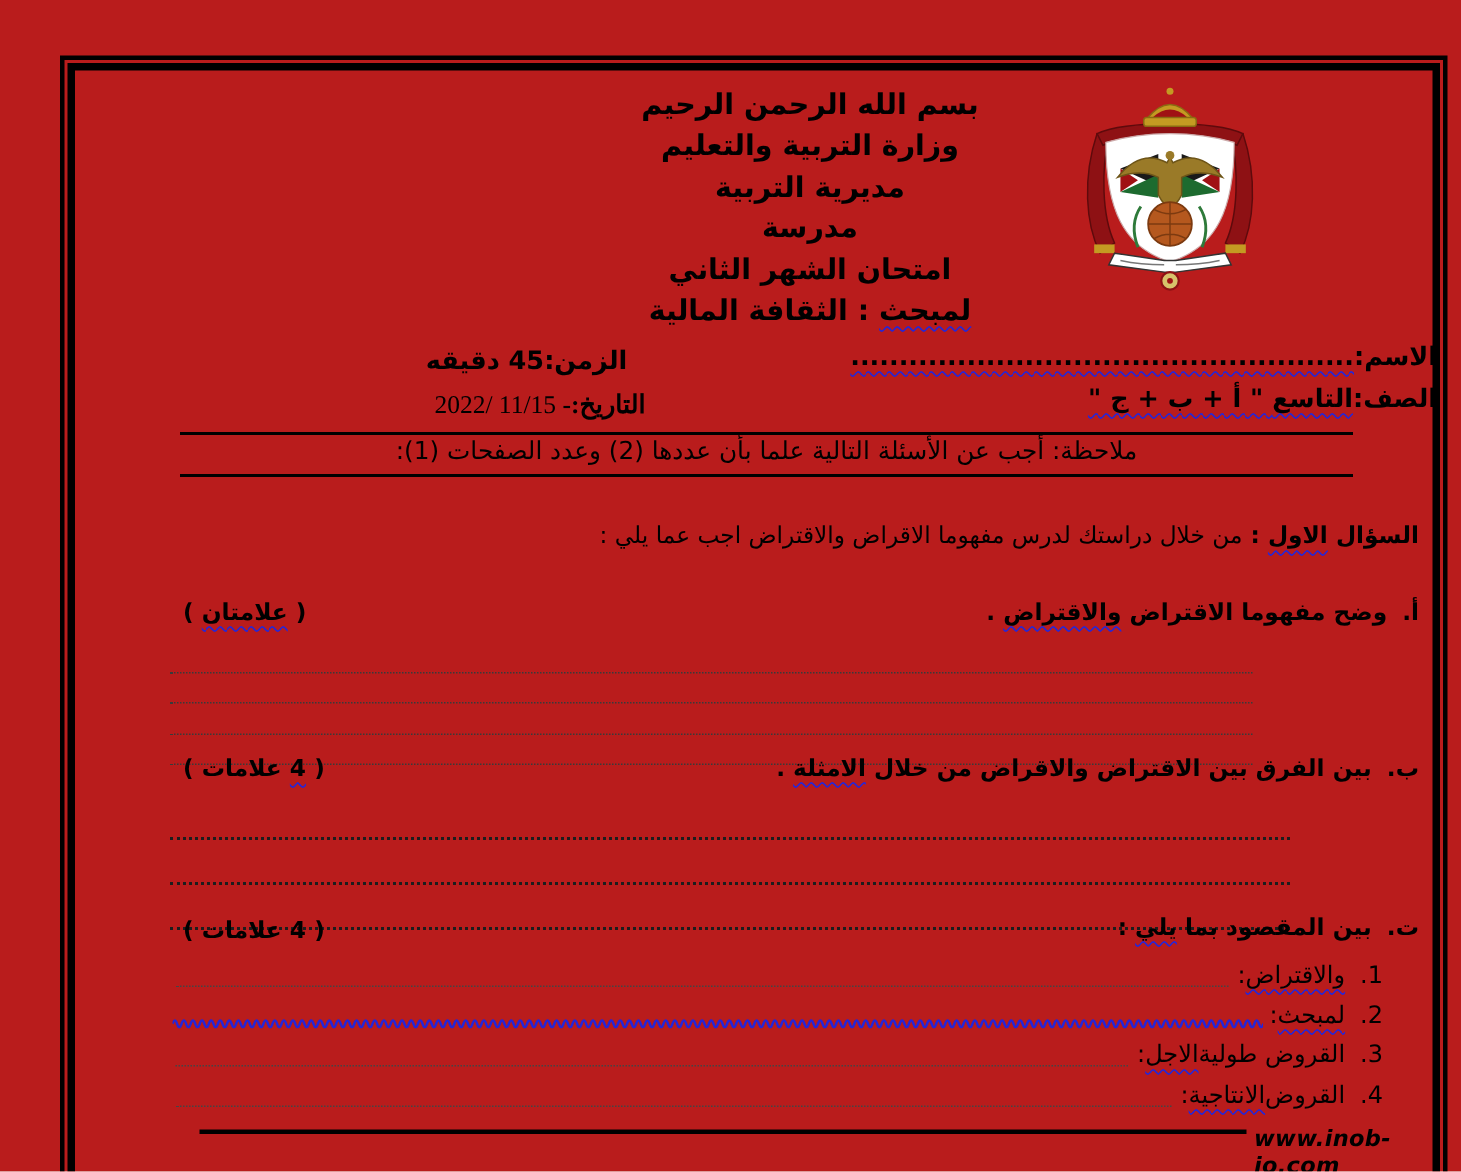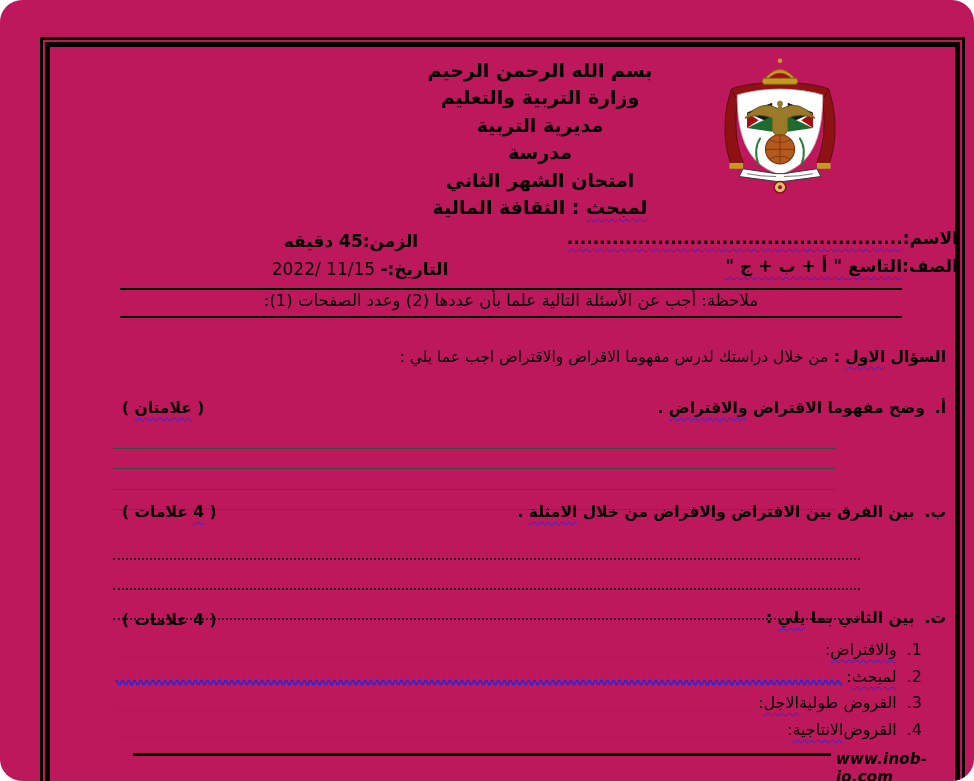--- a/index.html
+++ b/index.html
@@ -1,29 +1,29 @@
 <!DOCTYPE html>
 <html lang="ar"><head>
 <meta charset="utf-8">
 <style>
   html,body{margin:0;padding:0;background:#fff;}
-  .page{position:relative;width:974px;height:781px;background:#be185d;overflow:hidden;
-        font-family:"DejaVu Sans",sans-serif;direction:rtl;color:#000;border-radius:22px;}
+  .page{position:relative;width:974px;height:781px;background:#b91c1c;overflow:hidden;
+        font-family:"DejaVu Sans",sans-serif;direction:rtl;color:#000;}
   
   .frame{position:absolute;left:40px;top:37px;width:919px;height:800px;border:3px solid #000;}
   .frame-inner{position:absolute;inset:2px;border:5px solid #000;}
   
   .hdr{position:absolute;left:358px;top:57px;width:364px;text-align:center;
        font-weight:bold;font-size:19px;line-height:27.4px;}
   .crest{position:absolute;left:702px;top:56px;width:156px;height:140px;}
   
   .name-row{position:absolute;top:228px;right:16px;width:345px;font-weight:bold;font-size:17px;white-space:nowrap;}
   .time-row{position:absolute;top:231px;left:195px;width:312px;text-align:center;font-weight:bold;font-size:17px;}
   .class-row{position:absolute;top:256px;right:16px;font-weight:bold;font-size:17px;white-space:nowrap;}
-  .date-row{position:absolute;top:259px;left:195px;width:330px;text-align:center;font-size:17px;}
+  .date-row{position:absolute;top:259px;left:195px;width:330px;text-align:center;font-size:17px;font-family:Liberation Serif, serif;}
   .date-row .lbl{font-weight:bold;}
   .hline{position:absolute;left:120px;width:782px;border-top:2px solid #000;height:0;}
   .rule1{top:288px;} .rule2{top:316px;}
   .note{position:absolute;top:291px;left:120px;width:782px;text-align:center;font-weight:normal;font-size:16.5px;}
   
   .q1{position:absolute;top:348px;right:28px;left:220px;font-size:15.5px;}
   .b{font-weight:bold;}
   .wavy{text-decoration:underline;text-decoration-style:wavy;text-decoration-color:#2525d8;
         text-decoration-thickness:1.3px;text-underline-offset:4px;}
   .part-text{position:absolute;right:28px;font-size:15.5px;font-weight:bold;white-space:nowrap;}
@@ -144,21 +144,21 @@
   <div class="marks mb">
     <span>( </span><span class="wavy">4</span><span> علامات )</span>
   </div>
   <div class="ans-b">
     <div class="dotline"></div>
     <div class="dotline"></div>
     <div class="dotline"></div>
   </div>
 
   <div class="part-text pc">
-    <span class="pnum">ت.</span><span>بين الثاني بما </span><span class="wavy">يلي</span><span> :</span>
+    <span class="pnum">ت.</span><span>بين المقصود بما </span><span class="wavy">يلي</span><span> :</span>
   </div>
   <div class="marks mc">
     <span>( 4 علامات )</span>
   </div>
 
   <div class="list">
     <div class="lrow">
       <span class="lnum">1.</span>
         <span></span>
         <span class="wavy">والاقتراض</span>

